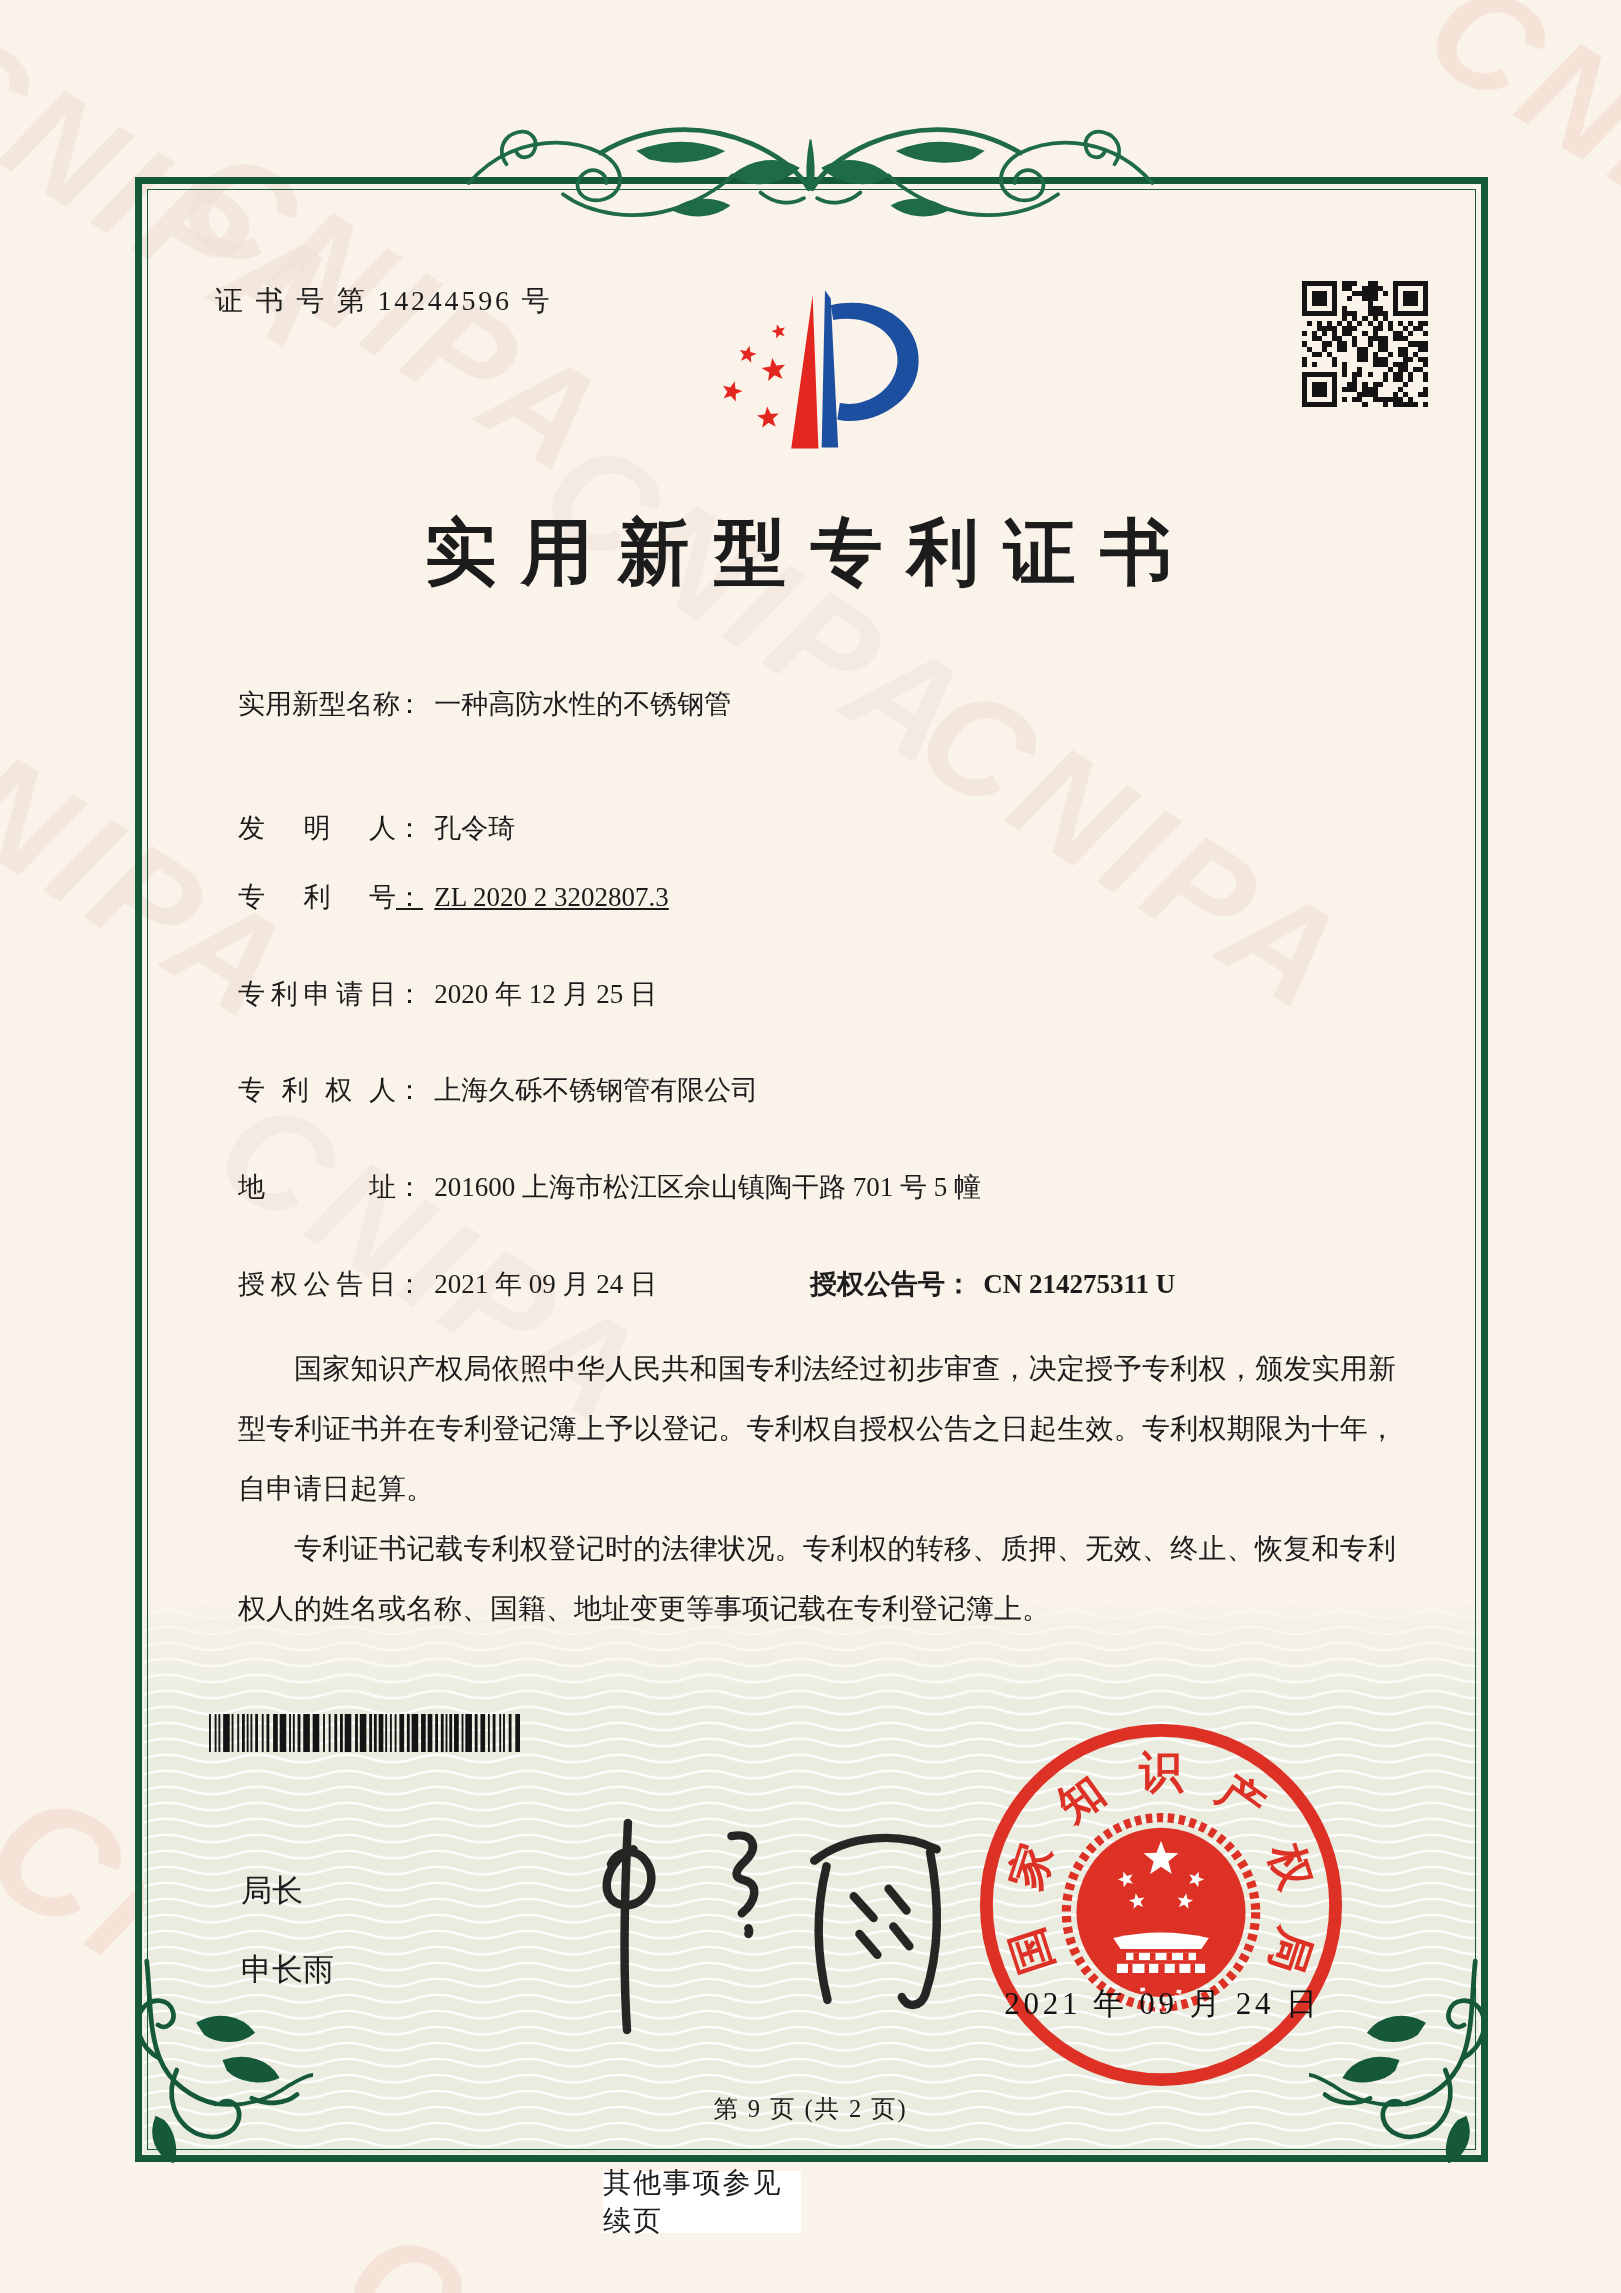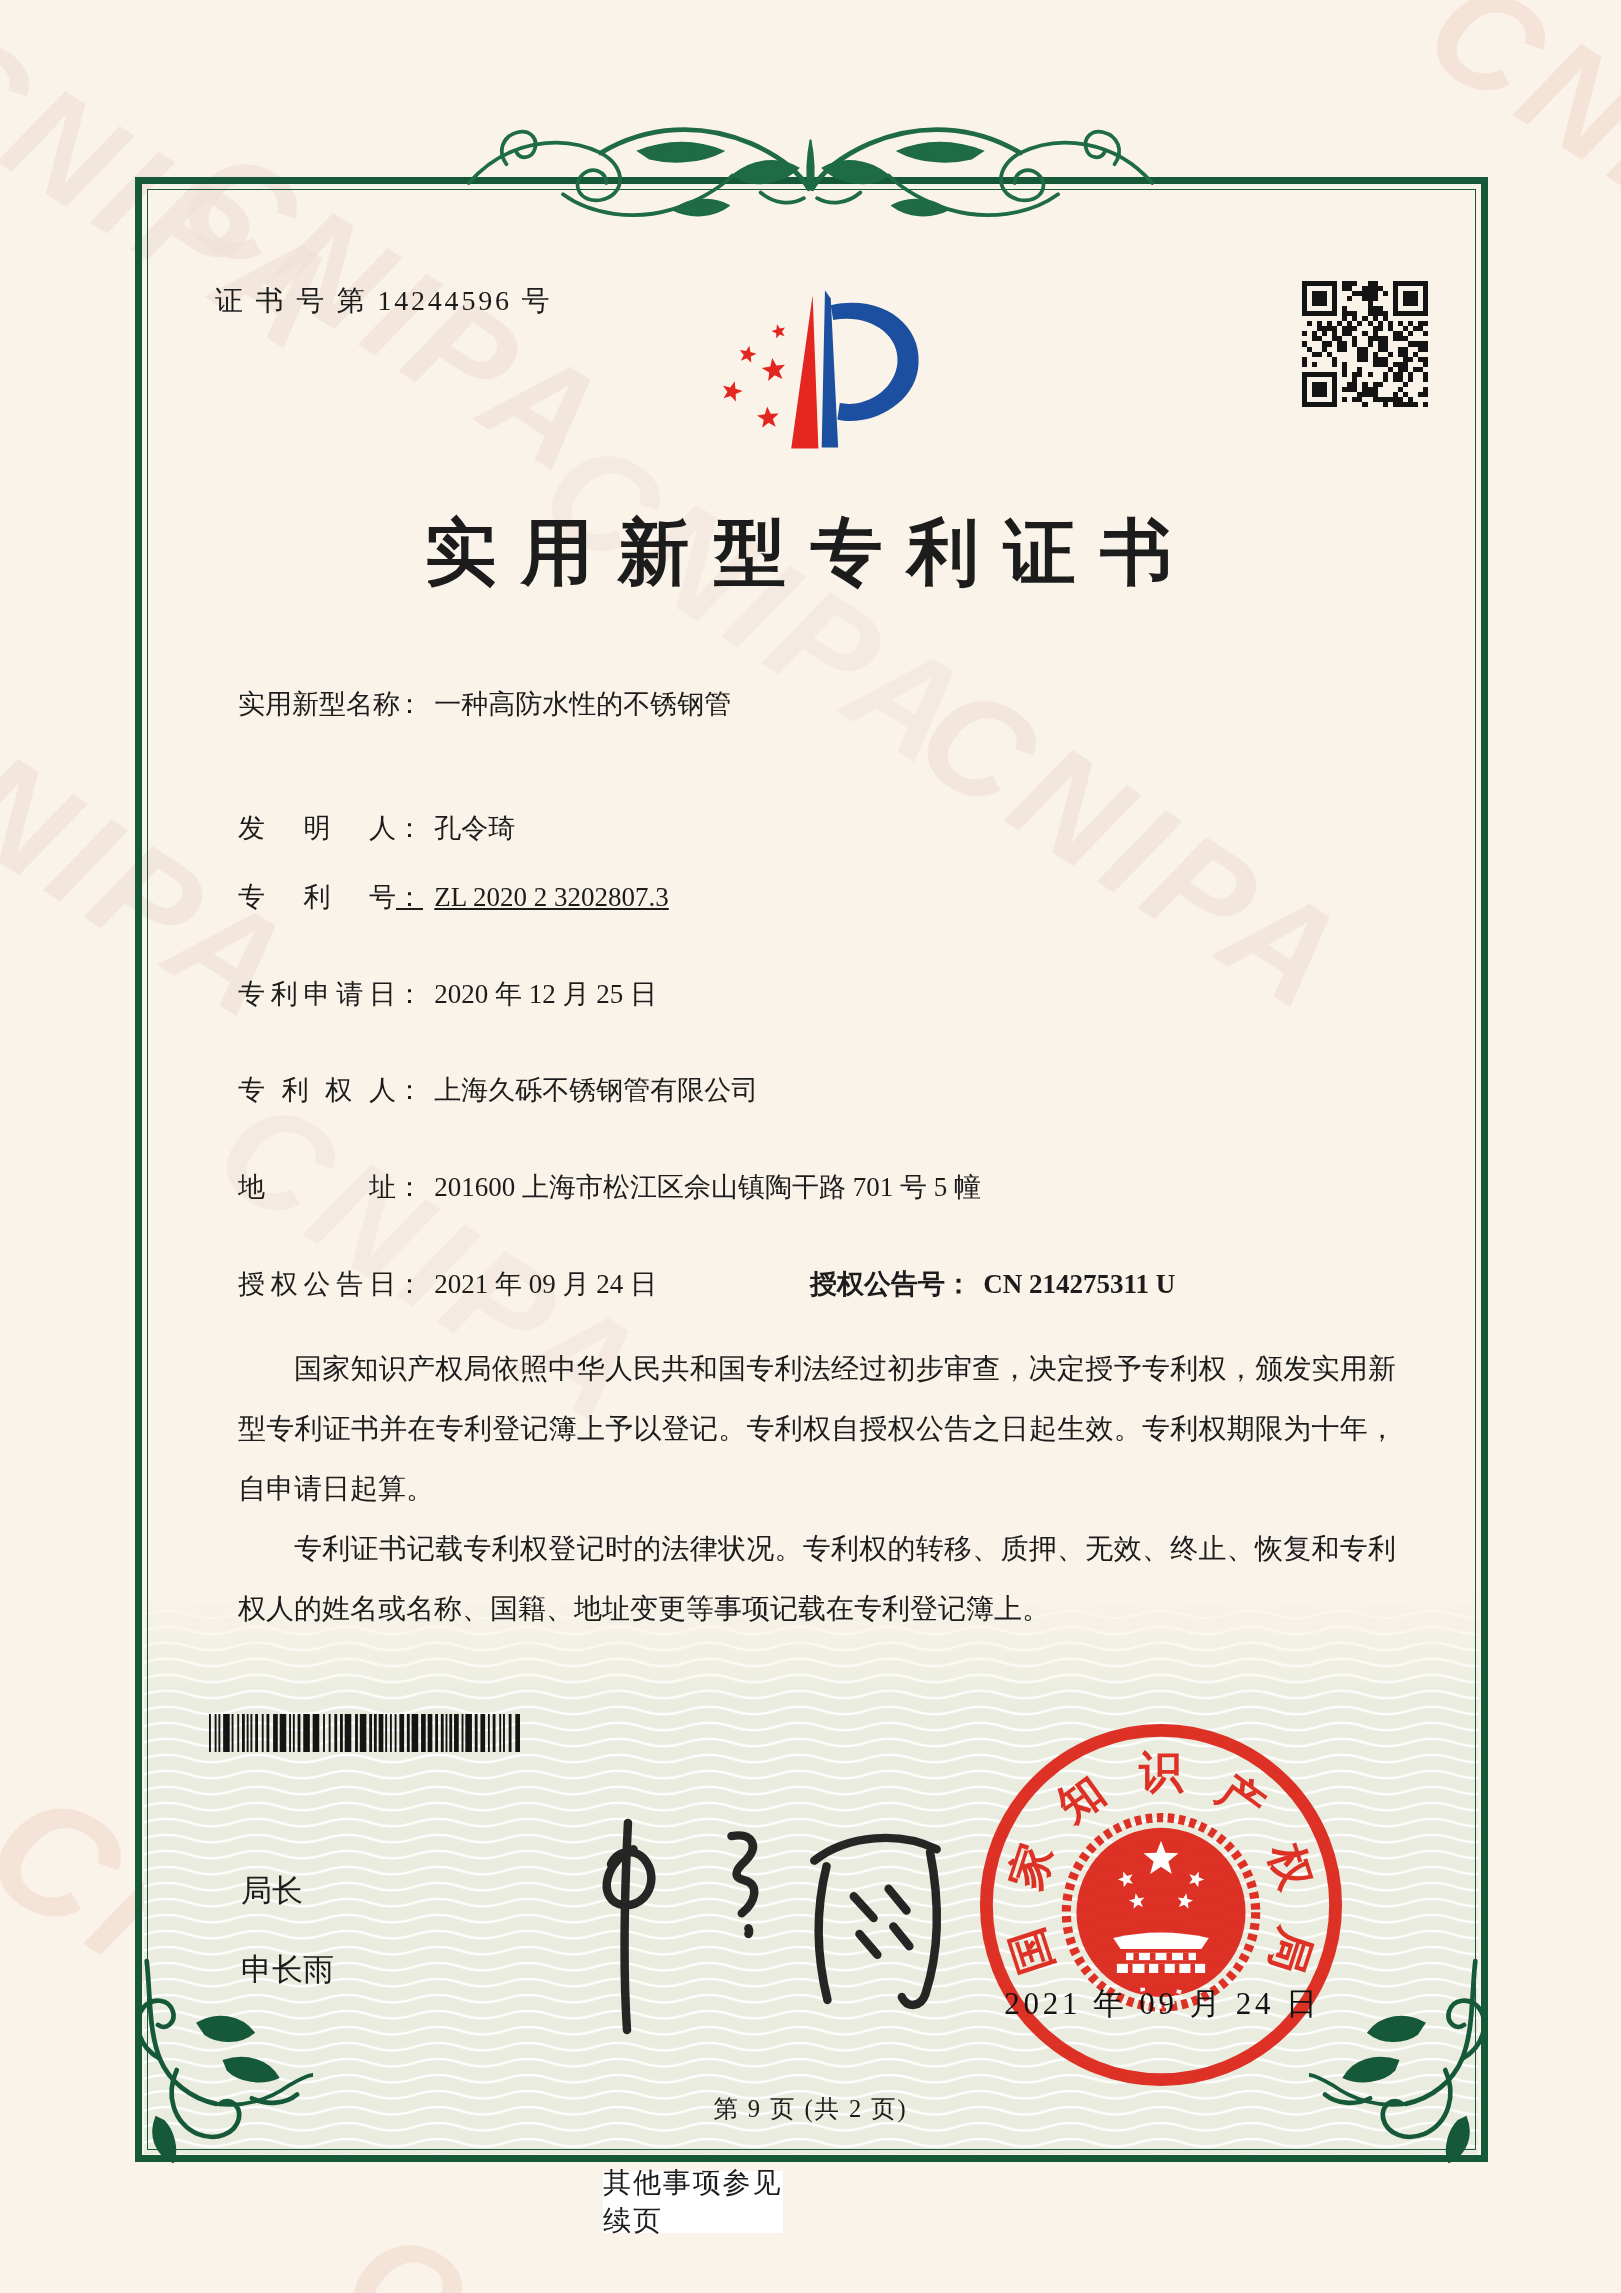--- a/index.html
+++ b/index.html
@@ -44,21 +44,21 @@
   .signame{position:absolute;left:241px;top:1949px;font-size:31px;z-index:4;
            font-family:Liberation Mono, monospace;}
   .sigink{position:absolute;left:513px;top:1806px;width:452px;height:240px;z-index:4;}
   
   .seal{position:absolute;left:968px;top:1712px;width:386px;height:386px;z-index:5;opacity:.93;}
   .sealdate{position:absolute;left:979px;top:1983px;width:367px;text-align:center;
             font-size:31px;letter-spacing:3.8px;color:#121212;z-index:6;}
   
   .pagenum{position:absolute;left:0;top:2092px;width:100%;text-align:center;
            font-size:24.5px;letter-spacing:1.9px;z-index:4;}
-  .contnote{position:absolute;left:603px;top:2171px;width:180px;height:62px;background:#ffffff;
+  .contnote{position:absolute;left:603px;top:2171px;width:198px;height:62px;background:#ffffff;
             display:flex;align-items:center;justify-content:center;font-size:28px;
             letter-spacing:1.9px;z-index:4;}
   .orn{z-index:3;}
 </style>
 </head>
 <body>
 
 <div class="page">
 
   <div class="wm" style="left:-28px;top:-9.4px;">CNIPA</div>

